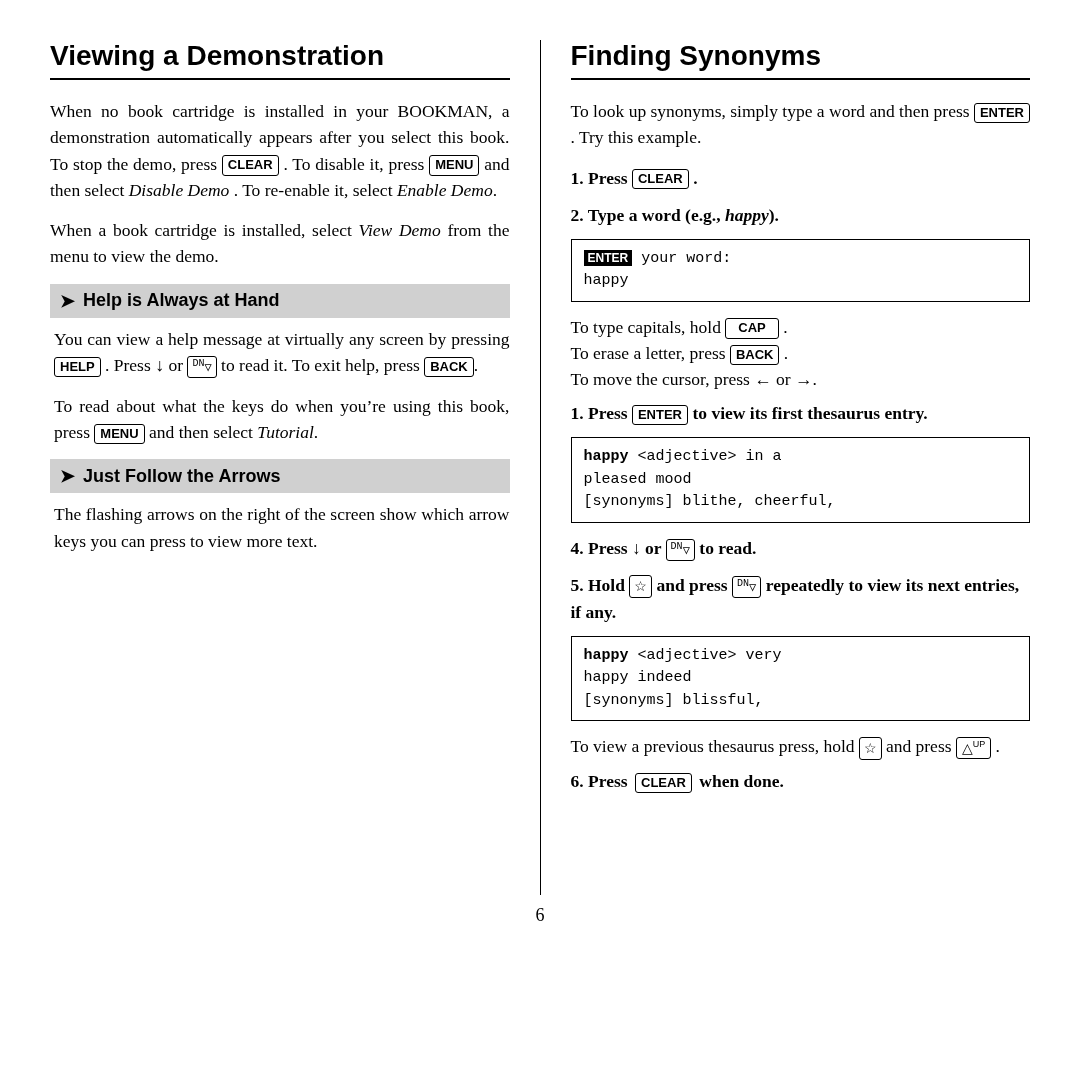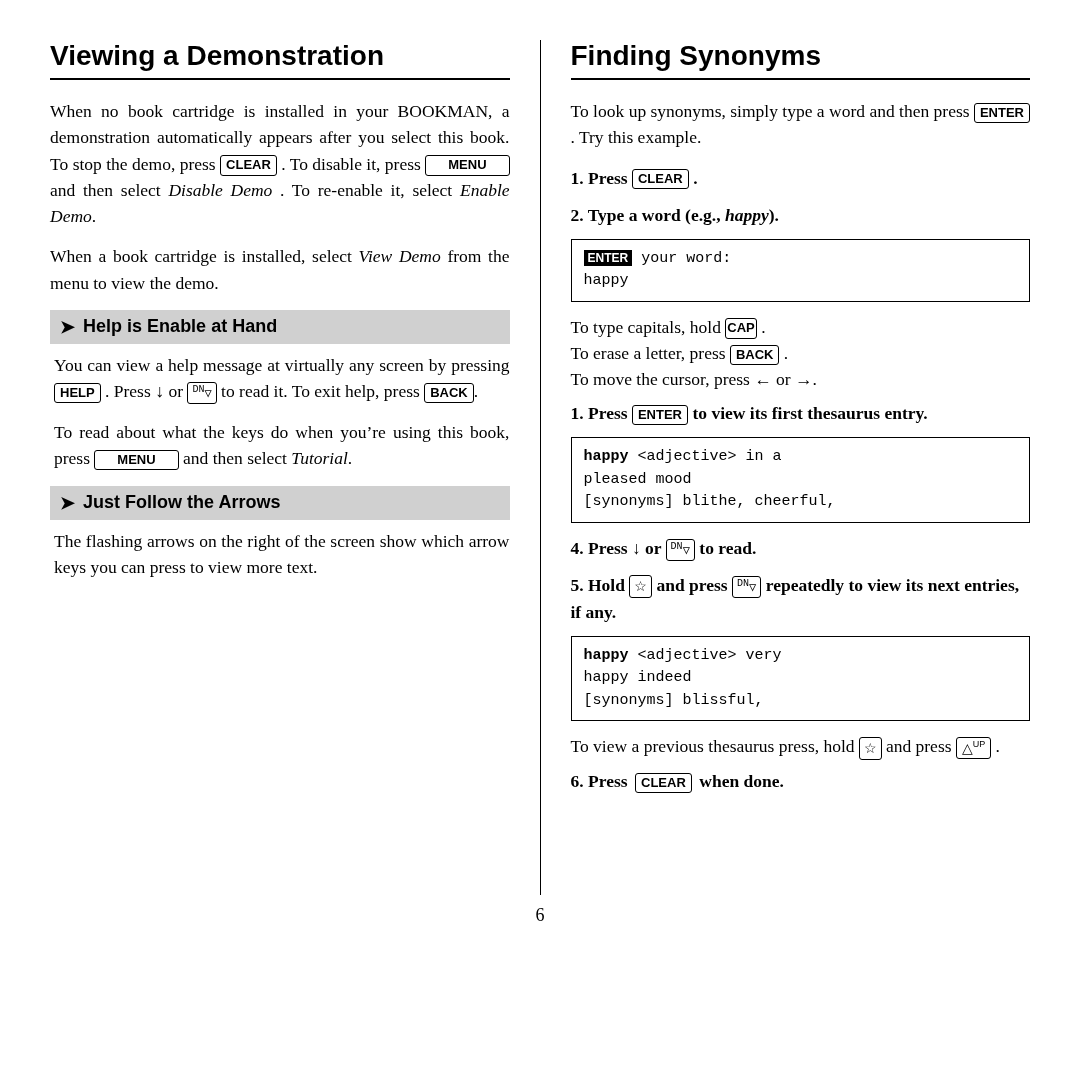--- a/index.html
+++ b/index.html
@@ -114,21 +114,21 @@
     .page-number {
       text-align: center;
       font-size: 18px;
       margin-top: 10px;
     }
 
     .inline-cap {
       display: inline-block;
       border: 1.5px solid #000;
       border-radius: 3px;
-      padding: 0px 1px;
+      padding: 0px 12px;
       font-size: 13px;
       font-family: Arial, sans-serif;
       font-weight: bold;
       line-height: 1.4;
       vertical-align: middle;
     }
 
     .shift-icon {
       display: inline-block;
       font-size: 14px;
@@ -136,21 +136,21 @@
       border-radius: 3px;
       padding: 0 4px;
       vertical-align: middle;
       font-family: Arial, sans-serif;
     }
 
     .menu-badge {
       display: inline-block;
       border: 1.5px solid #000;
       border-radius: 3px;
-      padding: 0px 22px;
+      padding: 0px 5px;
       font-size: 13px;
       font-family: Arial, sans-serif;
       font-weight: bold;
       line-height: 1.4;
       vertical-align: middle;
     }
 
     .back-badge {
       display: inline-block;
       border: 1.5px solid #000;
@@ -232,21 +232,21 @@
       </p>
 
       <p class="body-text">
         <span>When a book cartridge is installed, select</span>
         <span class="italic-text">View Demo</span>
         <span>from the menu to view the demo.</span>
       </p>
 
       <div class="highlight-box">
         <span class="arrow-right">➤</span>
-        <span class="highlight-box-title">Help is Enable at Hand</span>
+        <span class="highlight-box-title">Help is Always at Hand</span>
       </div>
 
       <p class="highlight-content">
         <span>You can view a help message at virtually any screen by pressing</span>
         <span class="help-badge">HELP</span>
         <span>. Press</span>
         <span style="font-size:18px;">↓</span>
         <span>or</span>
         <span class="dn-badge"><sup style="font-size:10px;">DN</sup>▽</span>
         <span>to read it. To exit help, press</span>

